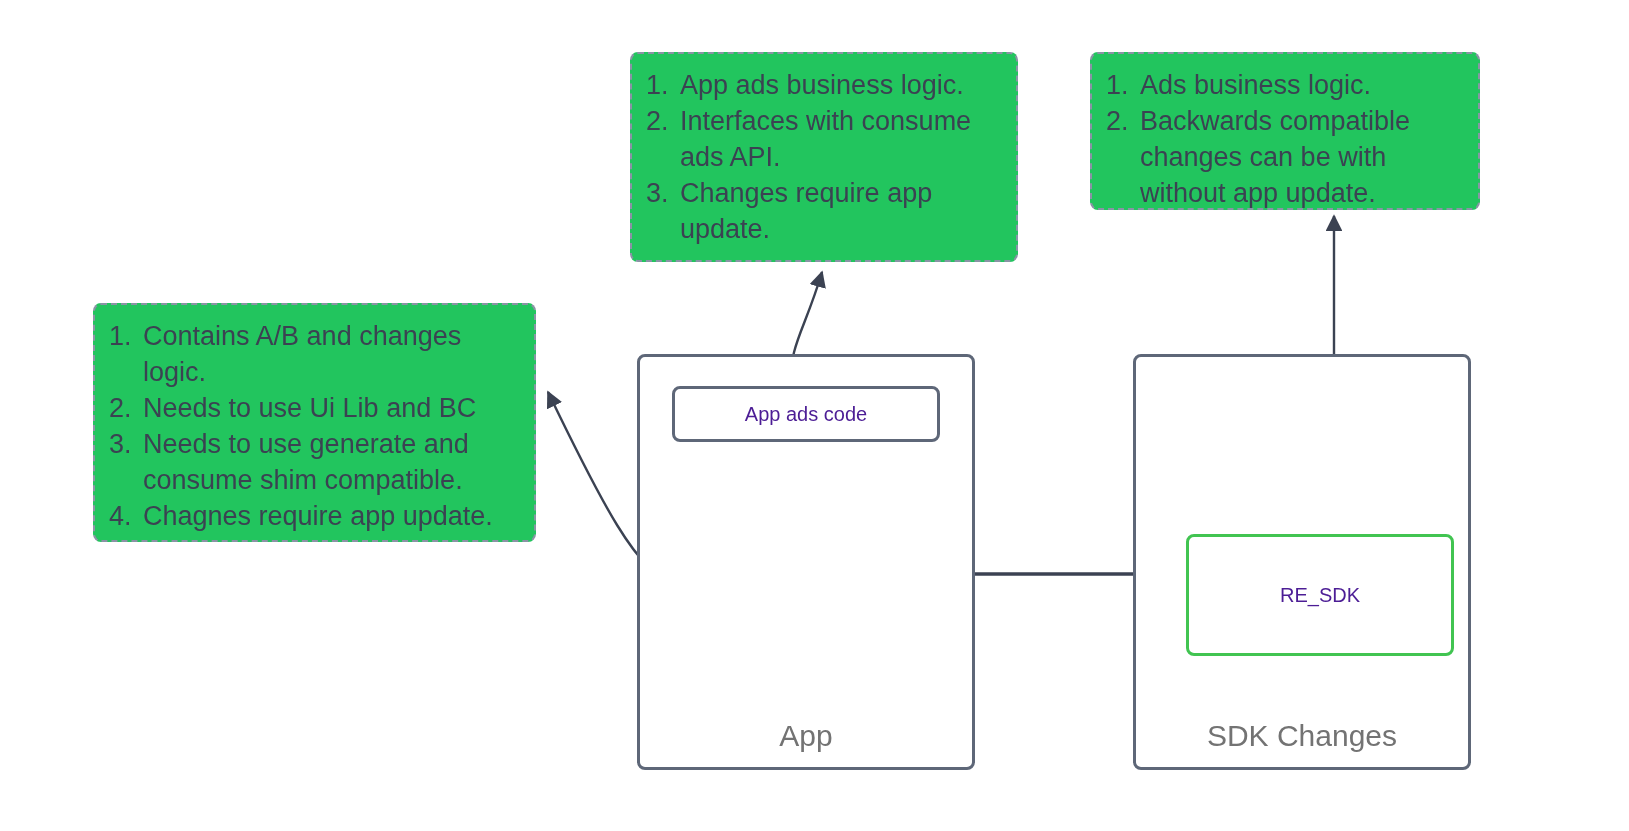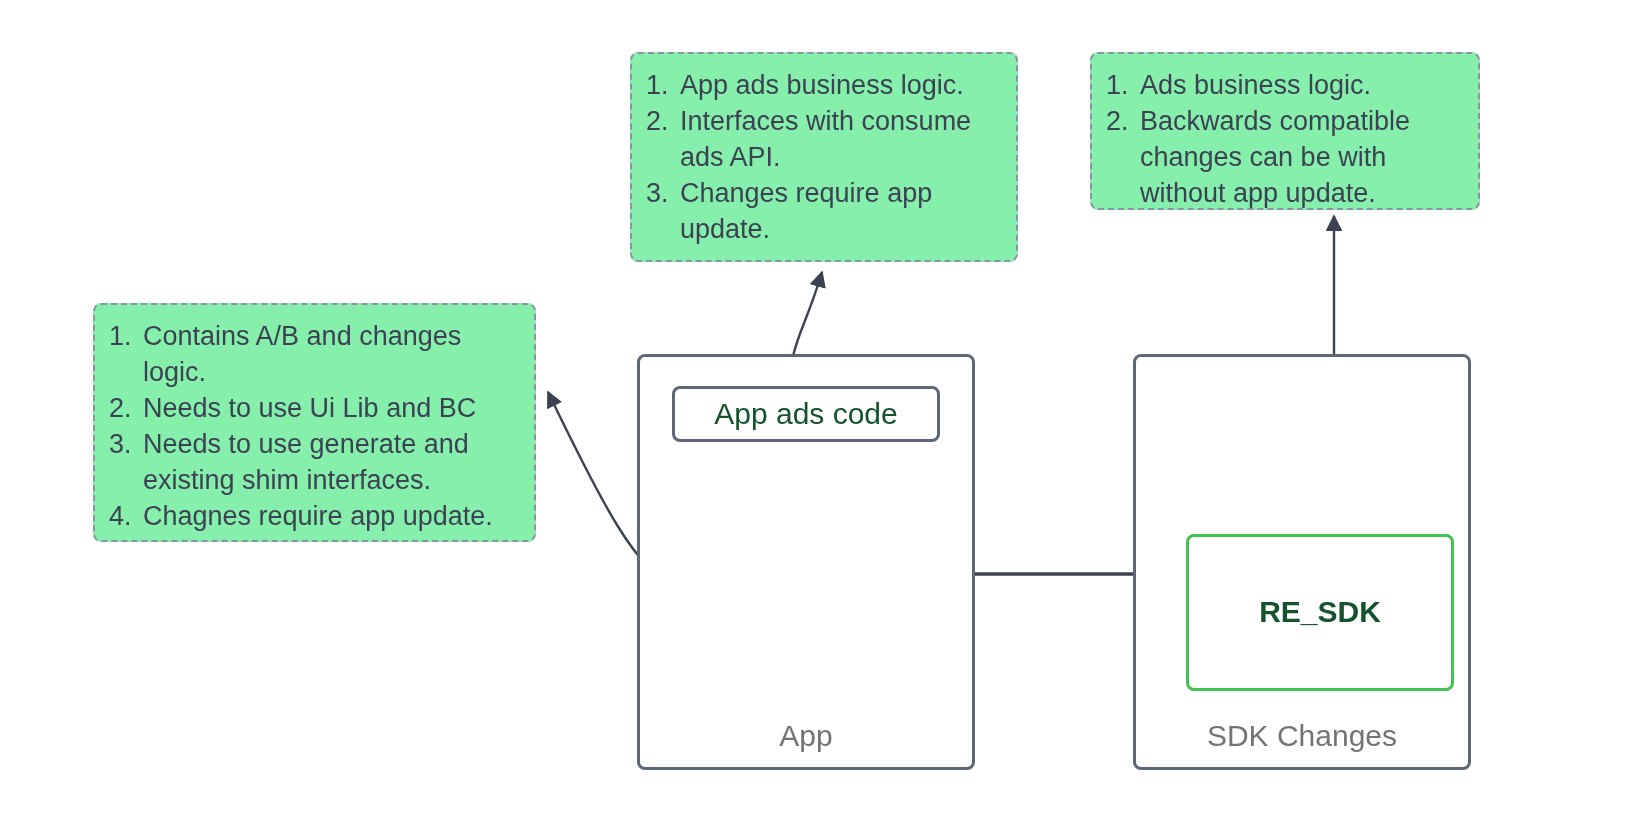--- a/index.html
+++ b/index.html
@@ -32,21 +32,21 @@
     height: 831px;
     pointer-events: none;
   }
 
   
   .note {
     position: absolute;
     box-sizing: border-box;
     border: 2px dashed #8a93a5;
     border-radius: 8px;
-    background: #86efac;
+    background: #22c55e;
     padding: 14px 18px 14px 14px;
   }
   .note ol {
     margin: 0;
     padding: 0;
     list-style: none;
     counter-reset: noteitem;
   }
   .note li {
     position: relative;
@@ -93,36 +93,35 @@
   
   .node {
     position: absolute;
     box-sizing: border-box;
     display: flex;
     align-items: center;
     justify-content: center;
     text-align: center;
     background: #ffffff;
     border-radius: 8px;
-    font-size: 30px;
+    font-size: 20px;
     line-height: 1.22;
-    color: #14532d;
+    color: #4c1d95;
   }
   #node-app-ads-code {
     left: 672px; top: 386px; width: 268px; height: 56px;
     border: 3px solid #5e6778;
   }
   #node-wrapper-sdk {
     left: 672px; top: 496px; width: 268px; height: 198px;
     border: 3px solid #e498fb;
   }
   #node-re-sdk {
-    left: 1186px; top: 534px; width: 268px; height: 157px;
+    left: 1186px; top: 534px; width: 268px; height: 122px;
     border: 3px solid #41c451;
-    font-weight: bold;
   }
 </style>
 </head>
 <body>
 
 <div id="canvas">
 
   <svg id="arrows" viewBox="0 0 1629 831" xmlns="http://www.w3.org/2000/svg">
     <defs>
       <marker id="arrowEnd" viewBox="0 0 10 10" refX="9" refY="5" markerWidth="7" markerHeight="7" orient="auto-start-reverse">
@@ -156,21 +155,21 @@
     <ol>
       <li>Ads business logic.</li>
       <li>Backwards compatible changes can be with without app update.</li>
     </ol>
   </div>
 
   <div class="note" id="note-wrapper">
     <ol>
       <li>Contains A/B and changes logic.</li>
       <li>Needs to use Ui Lib and BC</li>
-      <li>Needs to use generate and existing shim interfaces.</li>
+      <li>Needs to use generate and consume shim compatible.</li>
       <li>Chagnes require app update.</li>
     </ol>
   </div>
 
   <div class="container-box" id="container-app">
     <div class="container-label">App</div>
   </div>
 
   <div class="container-box" id="container-sdk-runtime">
     <div class="container-label">SDK Changes</div>

